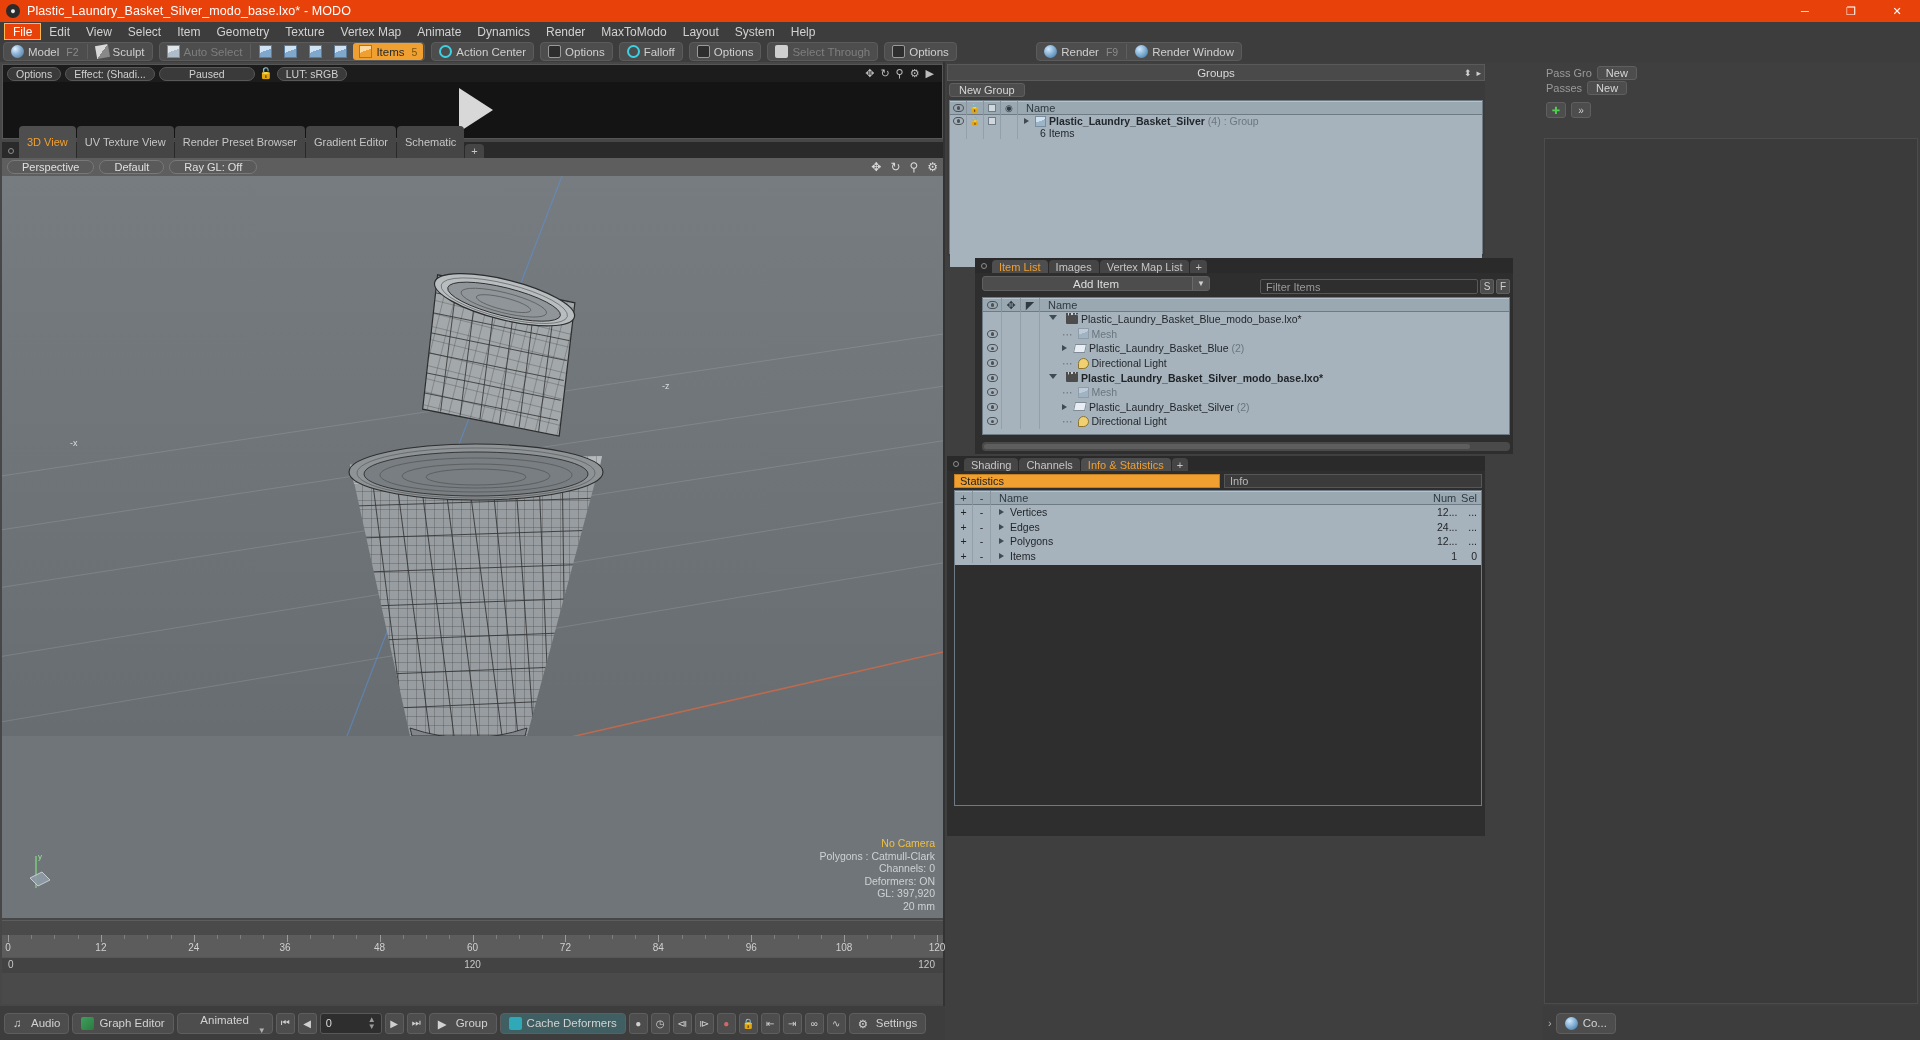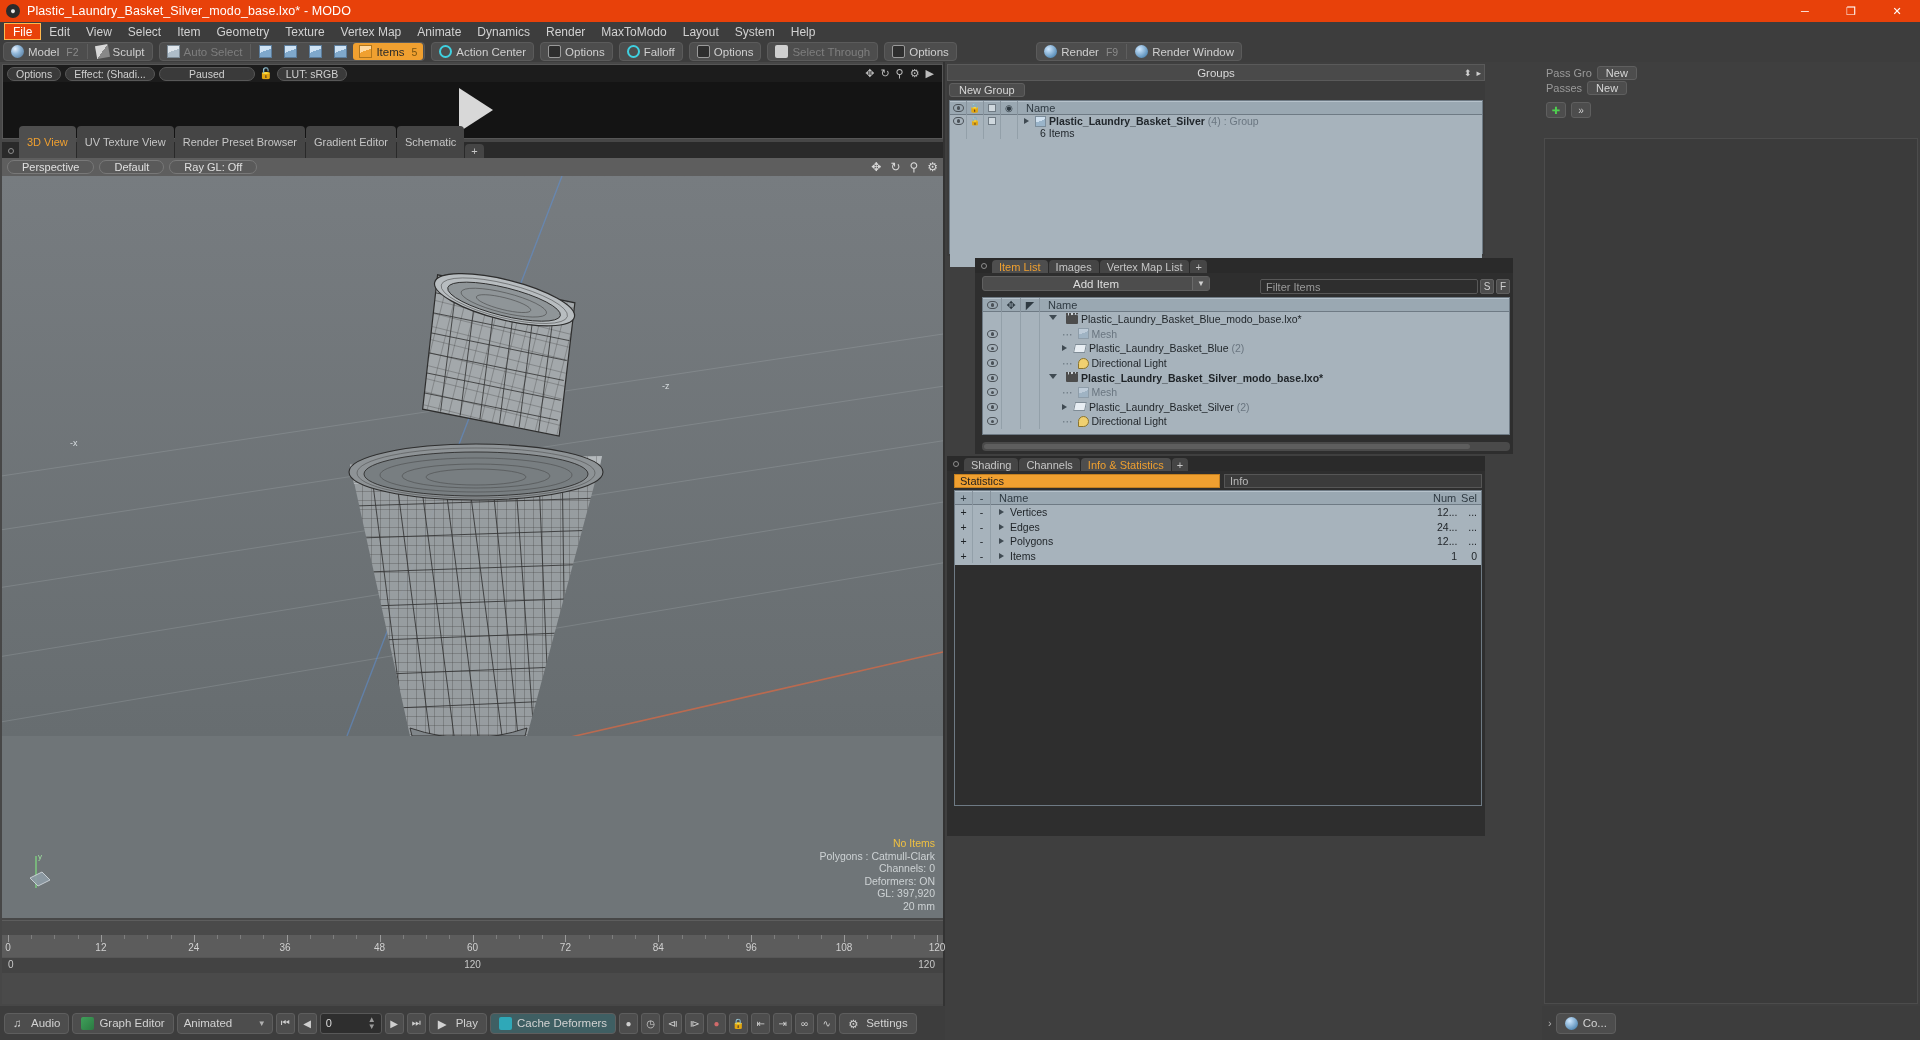--- a/index.html
+++ b/index.html
@@ -146,21 +146,21 @@
     height:21px; width:62px; background:#2e2e2e; border:1px solid #585858; border-radius:3px;
     display:flex; align-items:center; padding:0 5px; font-size:11px; color:#dcdcdc;
   }
   .frame-field .arrows { margin-left:auto; color:#9a9a9a; font-size:8px; line-height:7px; }
   .tbico {
     width:19px; height:21px; display:flex; align-items:center; justify-content:center;
     background:#4d4d4d; border:1px solid #5e5e5e; border-radius:3px; color:#cfcfcf; font-size:10px;
   }
   .dropsel {
     height:21px; width:96px; background:#4d4d4d; border:1px solid #5e5e5e; border-radius:4px;
-    display:flex; align-items:center; padding:0 6px; font-size:11.5px; color:#d2d2d2;
+    display:flex; align-items:center; padding:0 6px; font-size:11.5px; color:#d2d2d2;flex-direction:column;
   }
   .dropsel .cv { margin-left:auto; color:#b0b0b0; font-size:8px; }
 
   
   .rightcol { position:absolute; left:945px; top:62px; right:0; bottom:0; background:#3f3f3f; }
 
   .panel { position:absolute; background:#3b3b3b; }
   .panel-title {
     height:17px; background:#4a4a4a; border:1px solid #5a5a5a;
     display:flex; align-items:center; justify-content:center; position:relative;
@@ -534,21 +534,21 @@
 
       <div class="gizmo">
         <svg width="46" height="46" viewBox="0 0 46 46">
           <path d="M12 40 L12 8" stroke="#7ed07e" stroke-width="1.4" fill="none"></path>
           <text x="14" y="11" fill="#9ee09e" font-size="8" font-family="Liberation Sans, sans-serif">y</text>
           <path d="M6 30 L18 24 L26 32 L14 38 Z" fill="#8f9ca6" stroke="#cfd6db" stroke-width="1" opacity="0.9"></path>
         </svg>
       </div>
 
       <div class="vp-stats">
-        <div class="hl">No Items</div>
+        <div class="hl">No Camera</div>
         <div>Polygons : Catmull-Clark</div>
         <div>Channels: 0</div>
         <div>Deformers: ON</div>
         <div>GL: 397,920</div>
         <div>20 mm</div>
       </div>
     </div>
 
     <div class="timeline">
       <div class="tl-ruler" id="tlruler">
@@ -628,21 +628,21 @@
       <div class="tbico">⏮</div>
       <div class="tbico">◀</div>
       <div class="frame-field">
         <span>0</span>
         <span class="arrows">▲<br>▼</span>
       </div>
       <div class="tbico">▶</div>
       <div class="tbico">⏭</div>
       <div class="bbtn">
         <span class="bico">▶</span>
-        <span>Play</span>
+        <span>Group</span>
       </div>
       <div class="bbtn teal">
         <span class="bico" style="background:#2fa8b8;border-radius:2px;"></span>
         <span>Cache Deformers</span>
       </div>
       <div class="tbico">●</div>
       <div class="tbico">◷</div>
       <div class="tbico">⧏</div>
       <div class="tbico">⧐</div>
       <div class="tbico" style="color:#d06a6a;">●</div>

